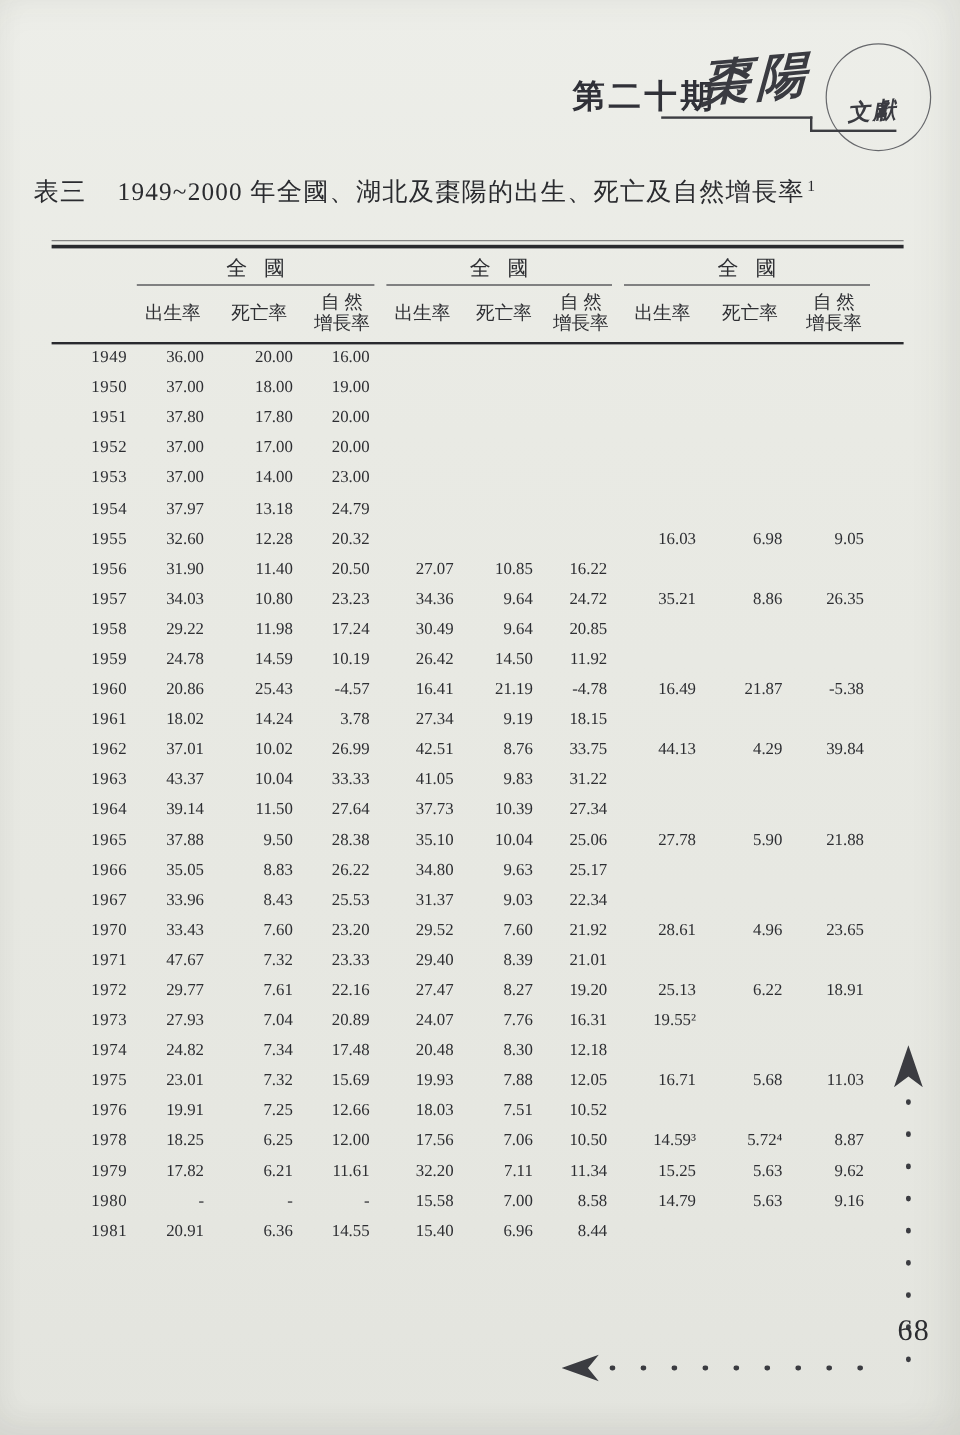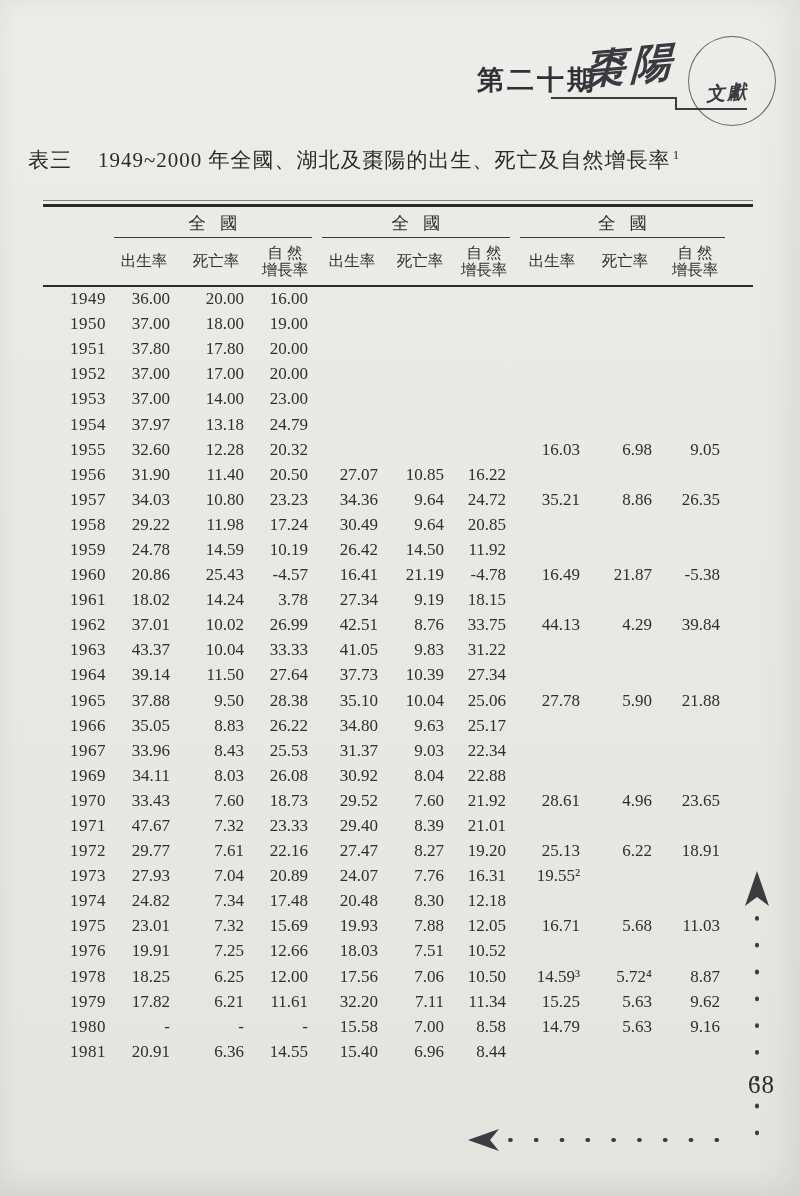--- a/index.html
+++ b/index.html
@@ -70,29 +70,29 @@
     height:47px;align-items:center;
     font-size:15.5px;color:#2e2f33;
   }
   .srow .hcell{text-align:center;}
   .srow .nat{line-height:1.12;}
   .srow .c9{padding-right:24px;}
   
   .trow{
     display:grid;grid-template-columns:var(--cols);
     height:25.1px;align-items:center;
-    font-size:17px;color:#2d2e32;
+    font-size:14px;color:#2d2e32;
   }
   .trow .year{text-align:right;padding-right:3px;letter-spacing:0.5px;}
   .trow .val{text-align:right;padding-right:9px;font-variant-numeric:tabular-nums;}
   .trow .val.c9{padding-right:33px;}
   
   .marks{position:absolute;left:0;top:0;pointer-events:none;}
   .pageno{
-    position:absolute;left:748px;top:1071px;
+    position:absolute;left:748px;top:1096px;
     font-size:25px;color:#2b2c30;letter-spacing:1px;
   }
 </style>
 </head>
 <body>
 
 <div class="page">
 
   <div class="issue">第二十期</div>
   <div class="journal">棗陽</div>
@@ -359,36 +359,24 @@
           <div class="val c2">8.43</div>
           <div class="val c3">25.53</div>
           <div class="val c4">31.37</div>
           <div class="val c5">9.03</div>
           <div class="val c6">22.34</div>
           <div class="val c7"></div>
           <div class="val c8"></div>
           <div class="val c9"></div>
         </div>
         <div class="trow">
-          <div class="year">1969</div>
-          <div class="val c1">34.11</div>
-          <div class="val c2">8.03</div>
-          <div class="val c3">26.08</div>
-          <div class="val c4">30.92</div>
-          <div class="val c5">8.04</div>
-          <div class="val c6">22.88</div>
-          <div class="val c7"></div>
-          <div class="val c8"></div>
-          <div class="val c9"></div>
-        </div>
-        <div class="trow">
           <div class="year">1970</div>
           <div class="val c1">33.43</div>
           <div class="val c2">7.60</div>
-          <div class="val c3">18.73</div>
+          <div class="val c3">23.20</div>
           <div class="val c4">29.52</div>
           <div class="val c5">7.60</div>
           <div class="val c6">21.92</div>
           <div class="val c7">28.61</div>
           <div class="val c8">4.96</div>
           <div class="val c9">23.65</div>
         </div>
         <div class="trow">
           <div class="year">1971</div>
           <div class="val c1">47.67</div>

